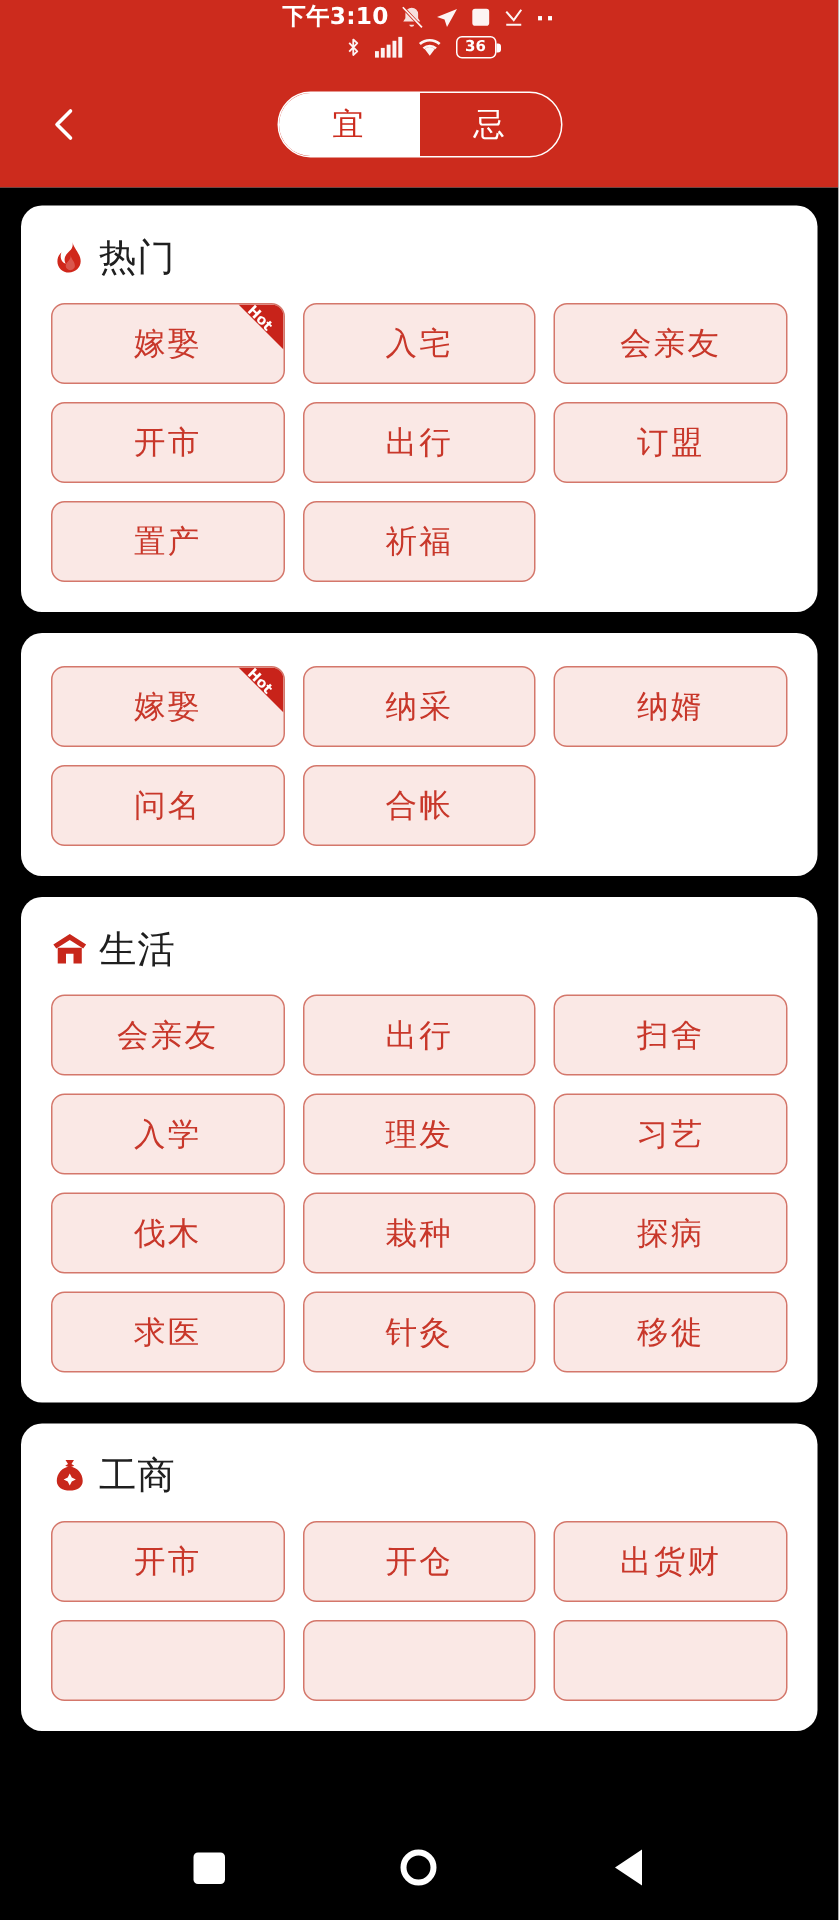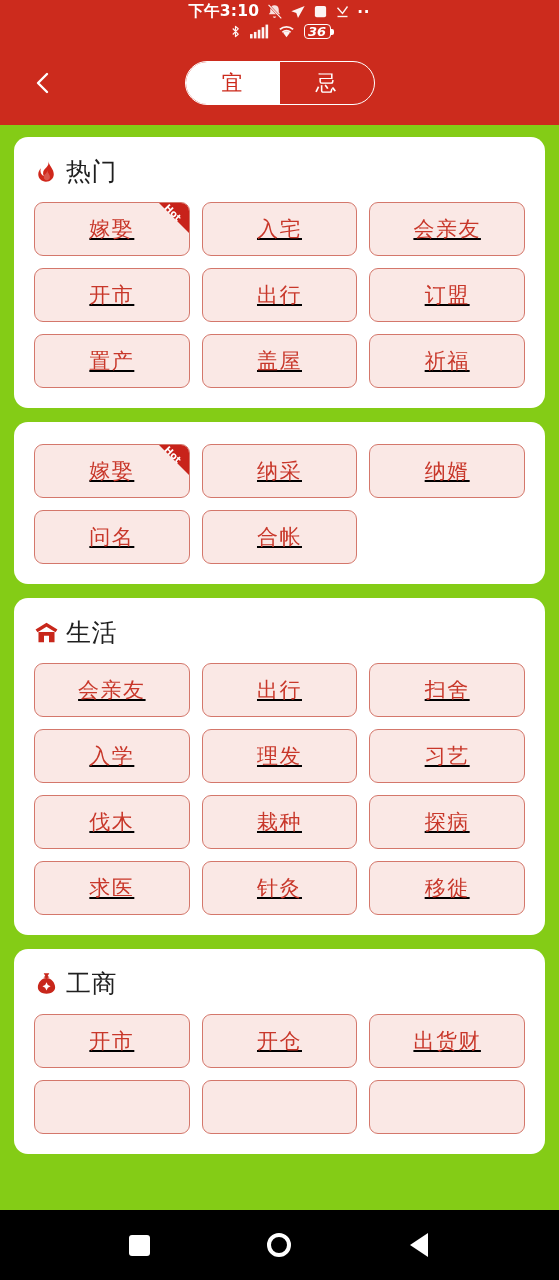--- a/index.html
+++ b/index.html
@@ -20,21 +20,21 @@
   .sb-left{ display:flex; align-items:center; gap:7px; flex:1; }
   .sb-right{ display:flex; align-items:center; gap:8px; }
   .sb-time{ font-size:15.5px; font-weight:bold; letter-spacing:.2px; color:#fff;
             font-family:"DejaVu Sans","Liberation Sans",sans-serif; }
   .sb-ic{ display:block; opacity:.95; }
   .sb-dots{ font-size:15px; font-weight:bold; letter-spacing:1px; line-height:6px; color:#fff; }
   .batt{ position:relative; width:27px; height:15px; border:1.6px solid #fff; border-radius:4px;
          display:flex; align-items:center; justify-content:center; }
   .batt:after{ content:""; position:absolute; right:-4px; top:4px; width:2.5px; height:6px;
                background:#fff; border-radius:0 2px 2px 0; }
-  .batt span{ font-size:13px; font-weight:bold; color:#fff; line-height:1;font-style:italic; }
+  .batt span{ font-size:10px; font-weight:bold; color:#fff; line-height:1; }
 
   
   .appbar{
     position:absolute; top:40px; left:0; width:559px; height:85px;
     background:#cc2b1d; display:flex; align-items:center;
   }
   .back-btn{ width:62px; height:62px; margin-left:12px;
              display:flex; align-items:center; justify-content:center; cursor:pointer; }
   .toggle{
     position:absolute; left:50%; top:50%; transform:translate(-50%,-50%);
@@ -44,30 +44,30 @@
   .toggle .seg{
     flex:1; display:flex; align-items:center; justify-content:center;
     font-size:21px; cursor:pointer; letter-spacing:1px;
   }
   .toggle .seg.active{ background:#ffffff; color:#cc2b1d; }
   .toggle .seg.inactive{ background:transparent; color:#ffffff; }
 
   
   .content{
     position:absolute; top:125px; left:0; width:559px; height:1085px;
-    background:#84cc16; padding:12px 14px 0 14px; overflow:hidden;
+    background:#000000; padding:12px 14px 0 14px; overflow:hidden;
   }
   .card{
     background:#ffffff; border-radius:14px; padding:22px 20px 20px 20px;
     margin-bottom:14px;
   }
   .card-head{ display:flex; align-items:center; gap:7px; margin-bottom:18px; }
   .card-title{ font-size:25px; color:#1f1f1f; letter-spacing:.5px; line-height:1; }
 
-  .grid{ display:grid; grid-template-columns:repeat(3,1fr); gap:12px 12px;text-decoration:underline; }
+  .grid{ display:grid; grid-template-columns:repeat(3,1fr); gap:12px 12px; }
   .chip{
     position:relative; height:54px; border:1.3px solid #d4776b; border-radius:9px;
     background:#fae8e5; display:flex; align-items:center; justify-content:center;
     color:#c8372a; font-size:21px; letter-spacing:1.5px; cursor:pointer;
     overflow:hidden;
   }
   .chip .ribbon{
     position:absolute; top:0; right:0; width:0; height:0;
     border-top:30px solid #c8231a; border-left:30px solid transparent;
   }
@@ -177,23 +177,20 @@
         <div class="chip">
             <span>出行</span>
           </div>
         <div class="chip">
             <span>订盟</span>
           </div>
         <div class="chip">
             <span>置产</span>
           </div>
         <div class="chip">
-            <span>盖屋</span>
-          </div>
-        <div class="chip">
             <span>祈福</span>
           </div>
       </div>
     </div>
 
     <div class="card">
       <div class="grid">
         <div class="chip">
           <span>嫁娶</span>
           <span class="ribbon"></span>

